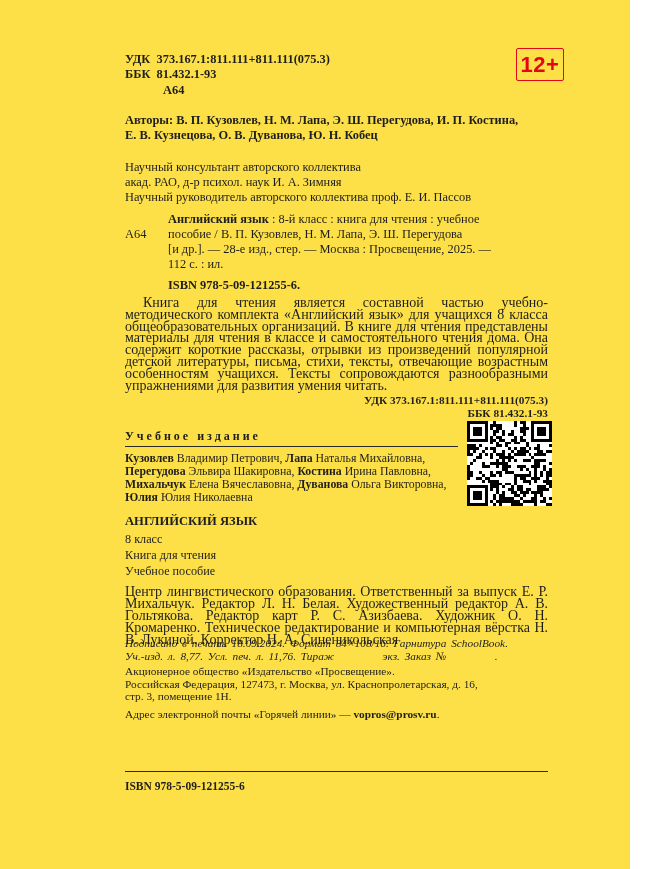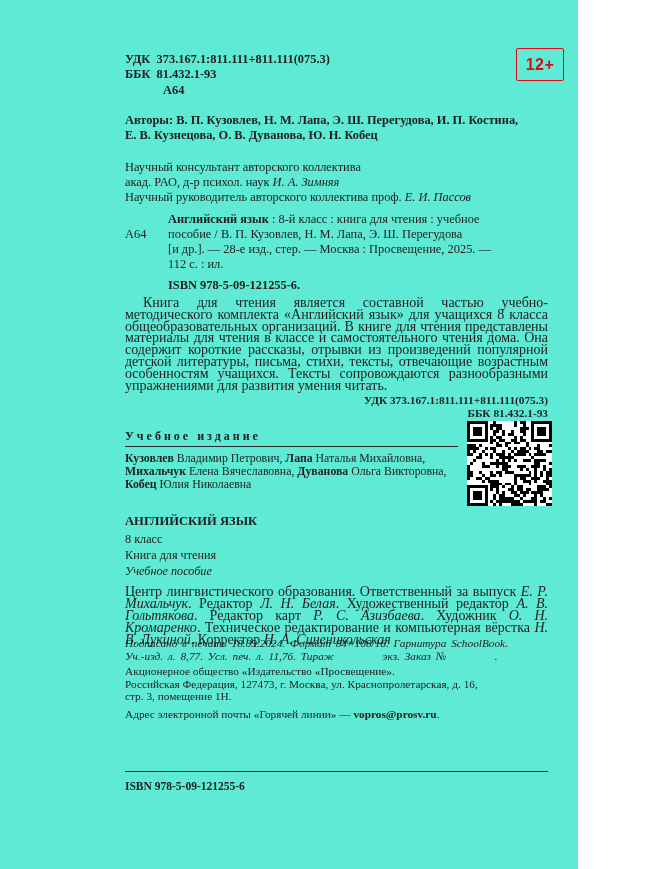--- a/index.html
+++ b/index.html
@@ -1,35 +1,35 @@
 <!DOCTYPE html>
 <html lang="ru"><head>
 <meta charset="utf-8">
 <style>
   html,body{margin:0;padding:0;background:#ffffff;}
   .page{
-    position:relative;width:578px;height:869px;background:#5eead4;
+    position:relative;width:630px;height:869px;background:#fde047;
     font-family:"Liberation Serif", serif;color:#1e1e1e;overflow:hidden;
   }
   .blk{position:absolute;}
   .b{font-weight:700;}
-  .it{font-style:italic;}
+  .it{}
   .bd{font-weight:700;}
   .pre{white-space:pre-line;}
   .just{text-align:justify;}
   .right{text-align:right;}
   .main{font-size:12.4px;line-height:15px;}
   .small{font-size:14px;line-height:11.8px;}
   .mid{font-size:11.3px;line-height:12.6px;}
   .staff-line{font-size:11.8px;line-height:13px;}
   .age-badge{
     border:1.5px solid #e30613;border-radius:2px;
     display:flex;align-items:center;justify-content:center;
     font-family:"Liberation Sans", sans-serif;font-weight:700;
-    font-size:16px;color:#e30613;letter-spacing:.5px;
+    font-size:22px;color:#e30613;letter-spacing:.5px;
   }
   .catalog-body{padding-left:43px;position:relative;}
   .catalog-code{position:absolute;left:0;top:15px;}
   .edition-heading{font-size:12px;font-weight:700;letter-spacing:3px;}
   .rule{border-top:1px solid #2a2a2a;height:0;}
   .title-caps{font-weight:700;font-size:12.6px;}
   .line16{font-size:12.2px;line-height:16px;}
   .print-block{word-spacing:2px;font-style:italic;}
   .copy-line{font-size:11px;line-height:13px;}
   .copy-indent{padding-left:13px;}
@@ -68,22 +68,23 @@
   <div class="blk small just" style="left:125px;top:297px;width:423px;text-indent:18px">Книга для чтения является составной частью учебно-методического комплекта «Английский язык» для учащихся 8 класса общеобразовательных организаций. В книге для чтения представлены материалы для чтения в классе и самостоятельного чтения дома. Она содержит короткие рассказы, отрывки из произведений популярной детской литературы, письма, стихи, тексты, отвечающие возрастным особенностям учащихся. Тексты сопровождаются разнообразными упражнениями для развития умения читать.</div>
 
   <div class="blk mid b right" style="left:125px;top:394px;width:423px">УДК 373.167.1:811.111+811.111(075.3)</div>
   <div class="blk mid b right" style="left:125px;top:407px;width:423px">ББК 81.432.1-93</div>
 
   <div class="blk edition-heading" style="left:125px;top:429px">Учебное издание</div>
   <div class="blk rule" style="left:125px;top:446px;width:333px"></div>
 
   <div class="blk" style="left:125px;top:452px;width:340px">
     <div class="staff-line"><span class="bd">Кузовлев</span><span> Владимир Петрович, </span><span class="bd">Лапа</span><span> Наталья Михайловна,</span></div>
+    <div class="staff-line"><span class="bd">Перегудова</span><span> Эльвира Шакировна, </span><span class="bd">Костина</span><span> Ирина Павловна,</span></div>
     <div class="staff-line"><span class="bd">Михальчук</span><span> Елена Вячеславовна, </span><span class="bd">Дуванова</span><span> Ольга Викторовна,</span></div>
-    <div class="staff-line"><span class="bd">Кобец</span><span> Юлия Николаевна</span></div>
+    <div class="staff-line"><span class="bd">Юлия</span><span> Юлия Николаевна</span></div>
   </div>
 
   <div class="blk qr-box" style="left:467px;top:421px;width:85px;height:85px">
     <svg viewBox="0 0 29 29" width="85" height="85" shape-rendering="crispEdges">
       <rect width="29" height="29" fill="#ffffff"></rect>
       <g fill="#000000">
         <rect x="0" y="0" width="7" height="7"></rect>
           <rect x="1" y="1" width="5" height="5" fill="#fff"></rect>
           <rect x="2" y="2" width="3" height="3"></rect>
         <rect x="22" y="0" width="7" height="7"></rect>

